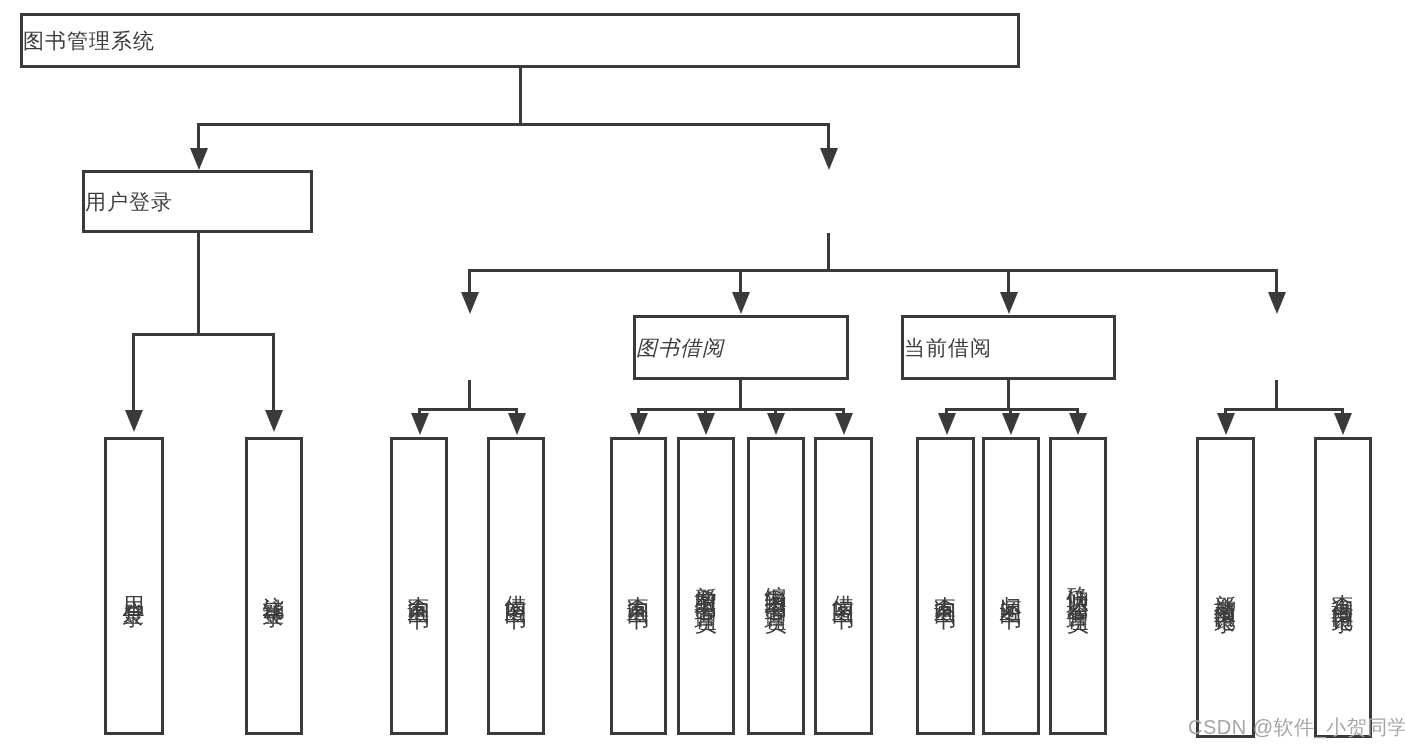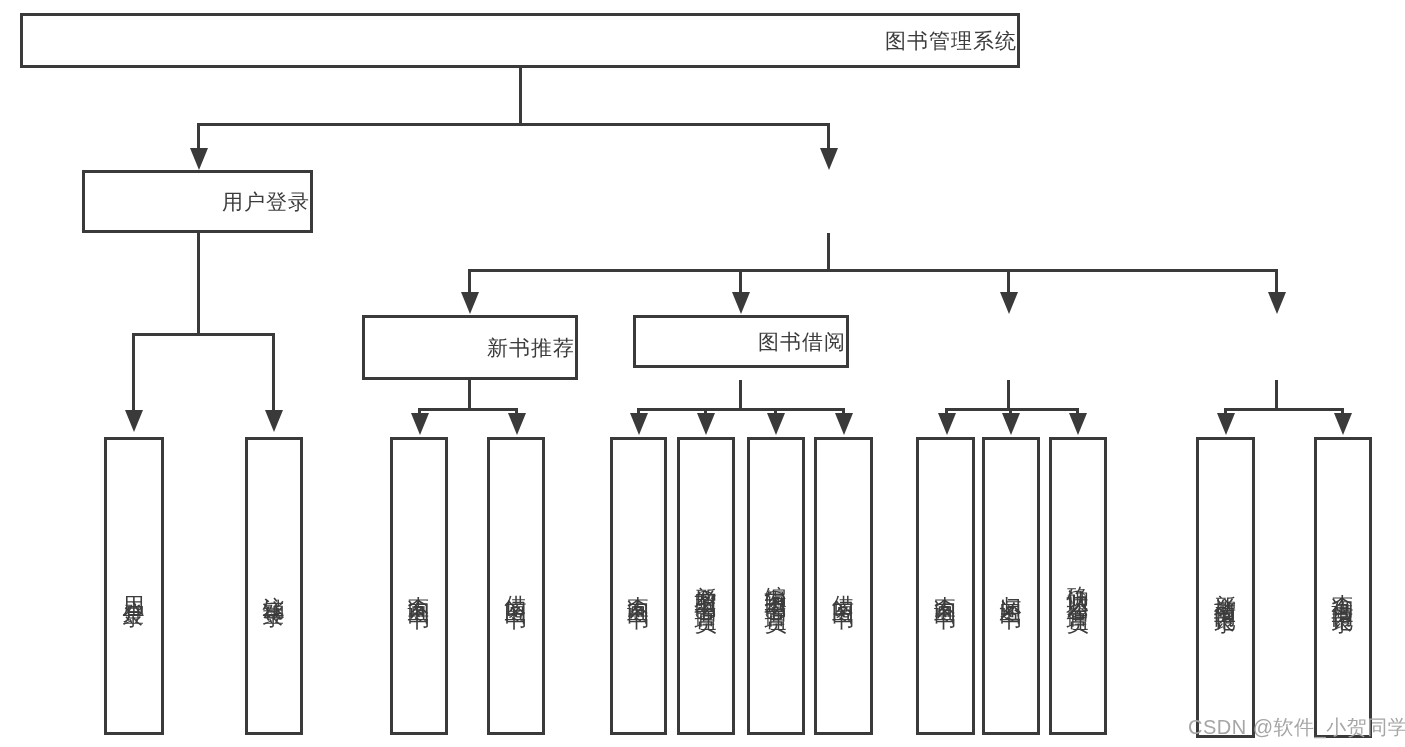--- a/index.html
+++ b/index.html
@@ -14,21 +14,21 @@
     width:1405px;height:747px;
     background:var(--bg);
     font-family:"Liberation Sans","DejaVu Sans",sans-serif;
     overflow:hidden;
   }
   .node{
     position:absolute;
     background:#fff;
     border:3px solid var(--line);
     box-sizing:border-box;
-    display:flex;align-items:center;justify-content:flex-end;
+    display:flex;align-items:center;justify-content:flex-start;
     font-size:21px;color:var(--text);
     letter-spacing:1px;
   }
   .leaf{
     position:absolute;
     background:#fff;
     border:3px solid var(--line);
     box-sizing:border-box;
     display:flex;align-items:center;justify-content:center;
     color:var(--text);
@@ -90,25 +90,25 @@
   <div class="hline" style="left:468px;top:269px;width:810px;"></div>
   <div class="vline" style="left:468px;top:269px;height:25px;"></div>
   <div class="arrow-down" style="left:461px;top:292px;"></div>
   <div class="vline" style="left:739px;top:269px;height:25px;"></div>
   <div class="arrow-down" style="left:732px;top:292px;"></div>
   <div class="vline" style="left:1007px;top:269px;height:25px;"></div>
   <div class="arrow-down" style="left:1000px;top:292px;"></div>
   <div class="vline" style="left:1275px;top:269px;height:25px;"></div>
   <div class="arrow-down" style="left:1268px;top:292px;"></div>
 
-  <div class="node" style="left:362px;top:315px;width:216px;height:65px;">
-    <span>新书推荐</span>
+  <div class="node" style="left:633px;top:315px;width:216px;height:65px;font-style:italic;">
+    <span>图书借阅</span>
   </div>
-  <div class="node" style="left:633px;top:315px;width:216px;height:53px;">
-    <span>图书借阅</span>
+  <div class="node" style="left:901px;top:315px;width:215px;height:65px;">
+    <span>当前借阅</span>
   </div>
 
   <div class="vline" style="left:468px;top:380px;height:31px;"></div>
   <div class="hline" style="left:418px;top:408px;width:100px;"></div>
   <div class="vline" style="left:418px;top:408px;height:8px;"></div>
   <div class="arrow-down" style="left:411px;top:413px;"></div>
   <div class="vline" style="left:515px;top:408px;height:8px;"></div>
   <div class="arrow-down" style="left:508px;top:413px;"></div>
 
   <div class="vline" style="left:739px;top:380px;height:31px;"></div>

